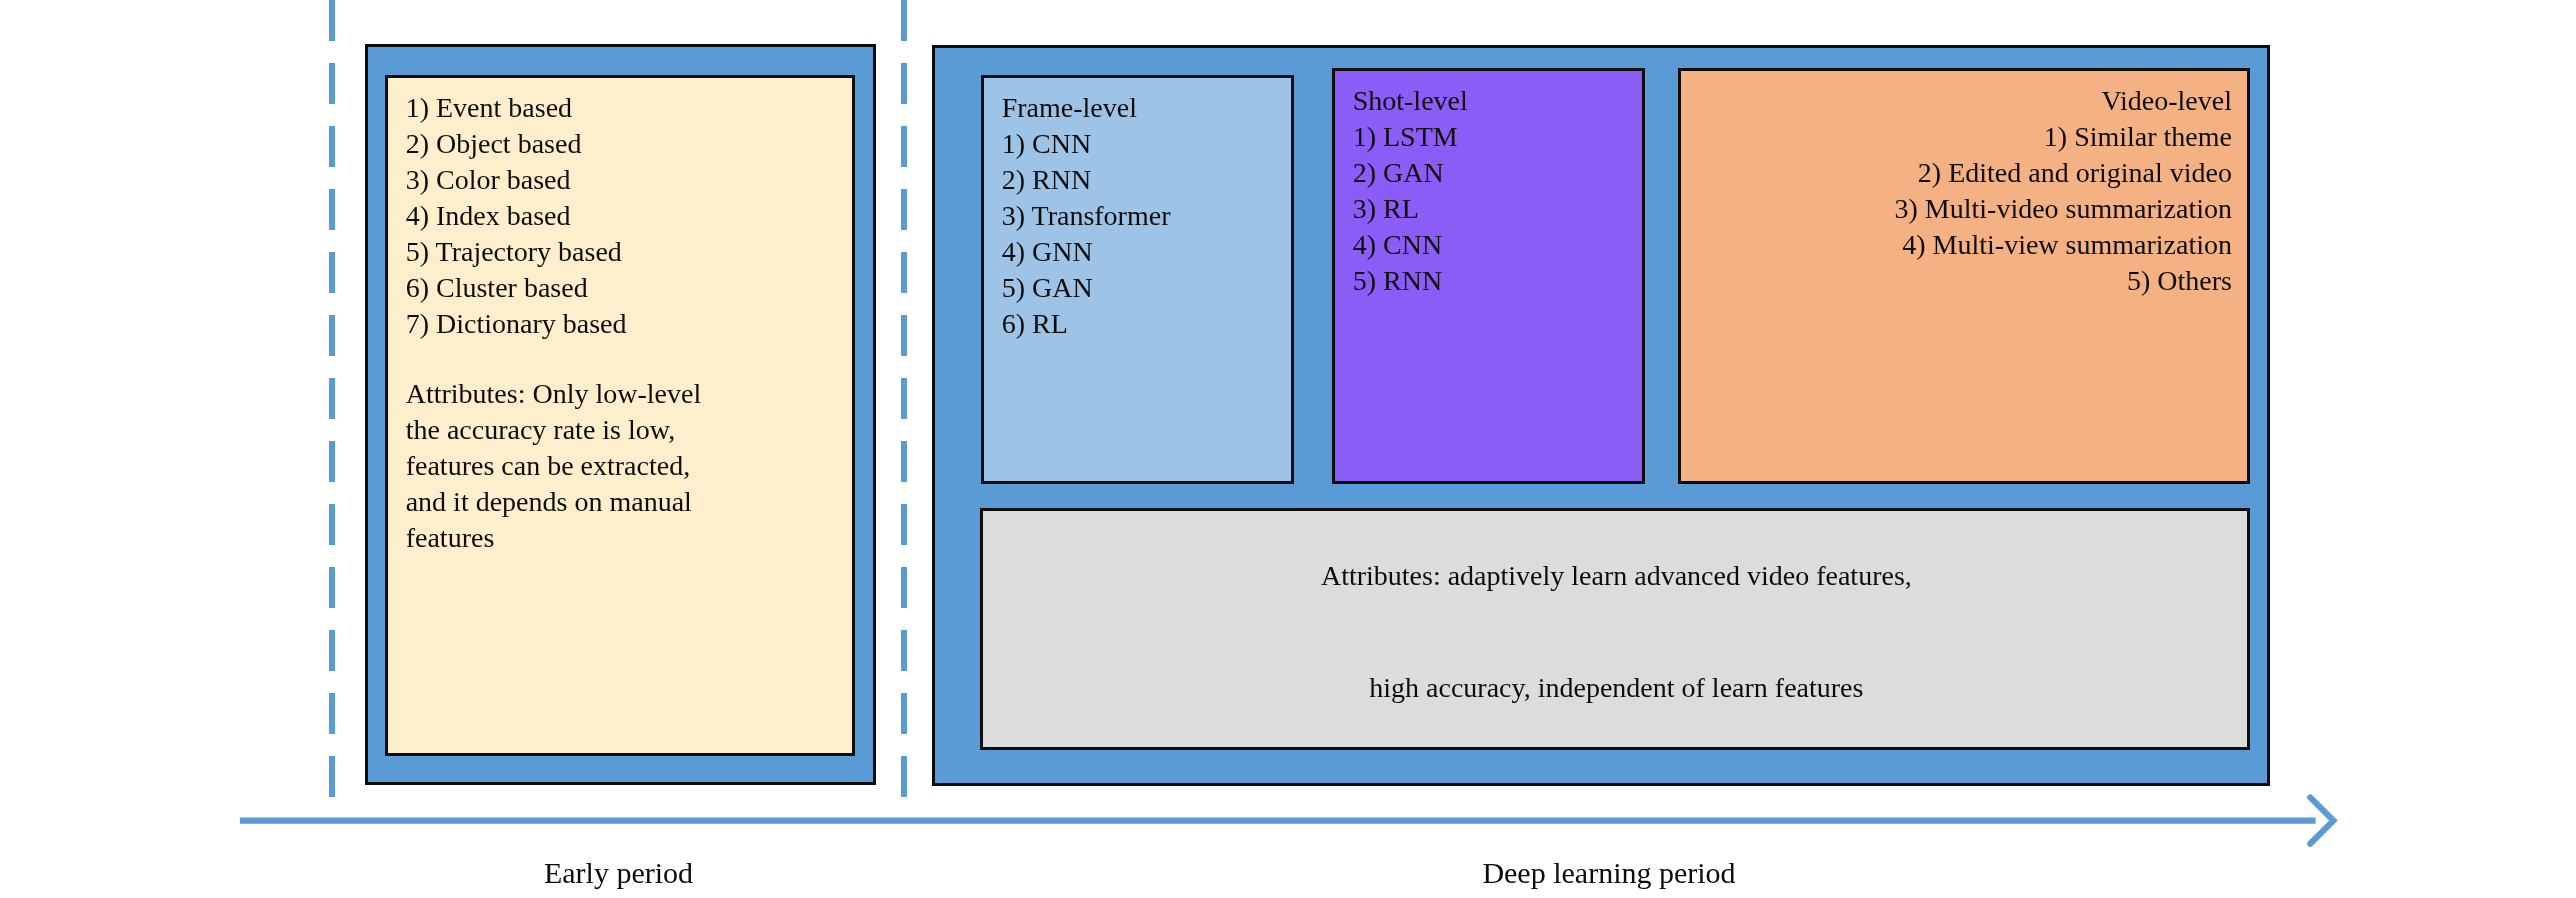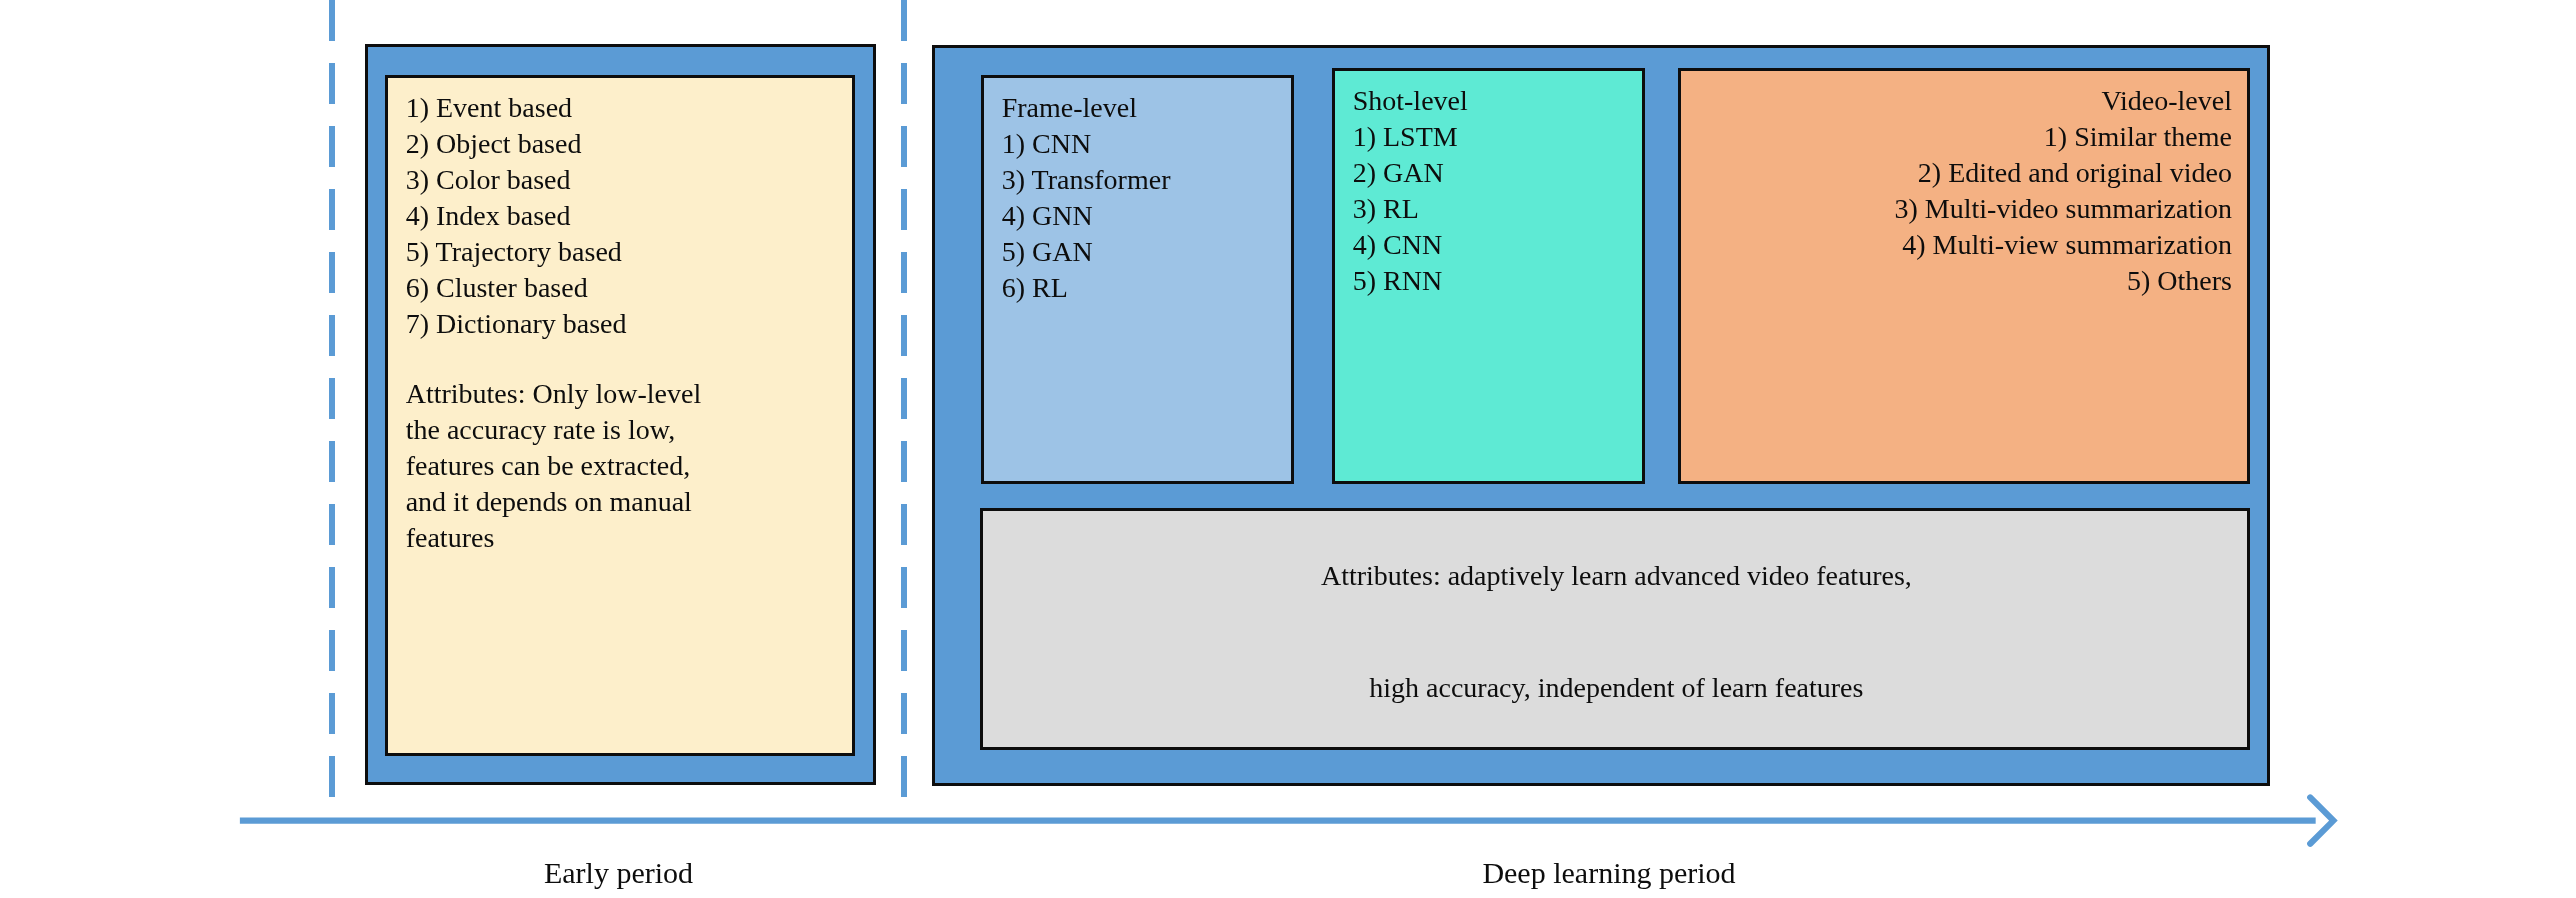--- a/index.html
+++ b/index.html
@@ -39,21 +39,21 @@
 
   
   .card {
     position: absolute;
     border: 3.4px solid #0d0d0d;
     box-sizing: border-box;
     padding: 12.3px 15px 6.8px 17.7px;
   }
   .card.cream  { background: #FDEFCB; }
   .card.blue   { background: #9DC3E6; }
-  .card.green  { background: #5eead4; }
+  .card.green  { background: #8b5cf6; }
   .card.orange { background: #F4B183; text-align: right; }
   .card.gray   { background: #DCDCDC; }
 
   .card-title {
     font-size: 28px;
     line-height: 36px;
     color: #0d0d0d;
     white-space: nowrap;
   }
   .card-list {
@@ -139,20 +139,21 @@
     </div>
   </div>
 
   <div class="era-panel" style="left:932px; top:45px; width:1338px; height:741px;">
   </div>
 
   <div class="card blue" style="left:981px; top:75px; width:313px; height:409px;">
     <div class="card-title">Frame-level</div>
     <ul class="card-list">
       <li>1) CNN</li>
+      <li>2) RNN</li>
       <li>3) Transformer</li>
       <li>4) GNN</li>
       <li>5) GAN</li>
       <li>6) RL</li>
     </ul>
   </div>
 
   <div class="card green" style="left:1332px; top:68px; width:313px; height:416px;">
     <div class="card-title">Shot-level</div>
     <ul class="card-list">

